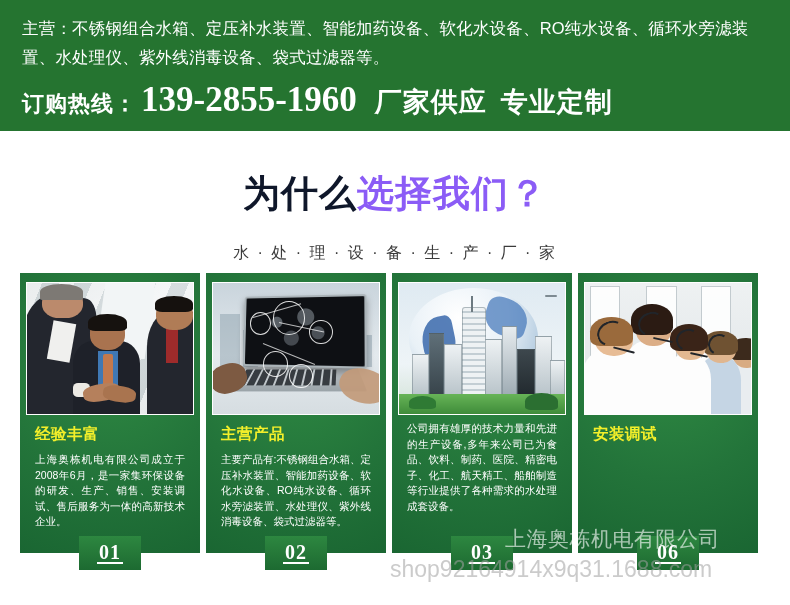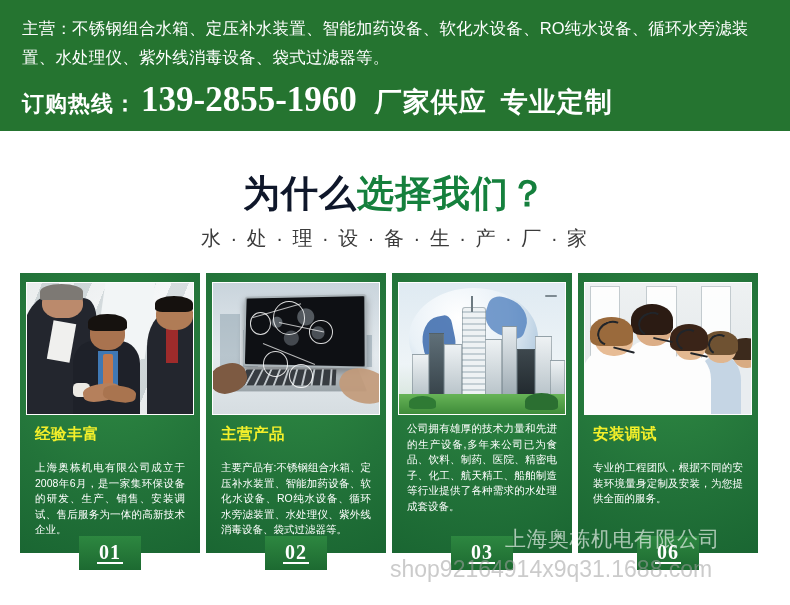--- a/index.html
+++ b/index.html
@@ -71,24 +71,24 @@
     width: 790px;
     text-align: center;
   }
   .main-title {
     font-size: 37px;
     font-weight: bold;
     line-height: 48px;
     letter-spacing: 1px;
   }
   .main-title .dark { color: #0f172a; }
-  .main-title .green { color: #15803d; }
+  .main-title .green { color: #8b5cf6; }
   .sub-title {
-    margin-top: 9px;
-    font-size: 20px;
+    margin-top: 24px;
+    font-size: 16px;
     color: #3b3b3b;
     letter-spacing: 2px;
     line-height: 22px;
   }
 
   
   .cards {
     position: absolute;
     left: 20px;
     top: 273px;
@@ -110,21 +110,21 @@
     position: relative;
     width: 168px;
     height: 133px;
     margin: 3px auto 0 auto;
     background: #dfe4e6;
     overflow: hidden;
     border: 1px solid #ffffff;
     box-sizing: border-box;
   }
   .card-head {
-    margin: 9px 0 16px 9px;
+    margin: 9px 0 8px 9px;
     color: #f3ef2a;
     font-size: 15.5px;
     font-weight: bold;
     letter-spacing: 0.5px;
     line-height: 20px;
   }
   .card-body {
     margin: 6px 9px 0 9px;
     color: #ffffff;
     font-size: 10.5px;
@@ -434,21 +434,20 @@
             <div class="ph hs b-hs"></div>
             <div class="ph mic b-mic"></div>
           <div class="ph body a-body"></div>
             <div class="ph head a-head"></div>
             <div class="ph hair a-hair"></div>
             <div class="ph hs a-hs"></div>
             <div class="ph mic a-mic"></div>
         </div>
       </div>
       <div class="card-head">安装调试</div>
-      <div class="card-body">专业的工程团队，根据不同的安装环境量身定制及安装，为您提供全面的服务。</div>
       <div class="card-badge">
         <span>06</span>
       </div>
     </div>
 
   </div>
 
   <div class="wm-company">上海奥栋机电有限公司</div>
   <div class="wm-url">shop92164914x9q31.1688.com</div>
 

